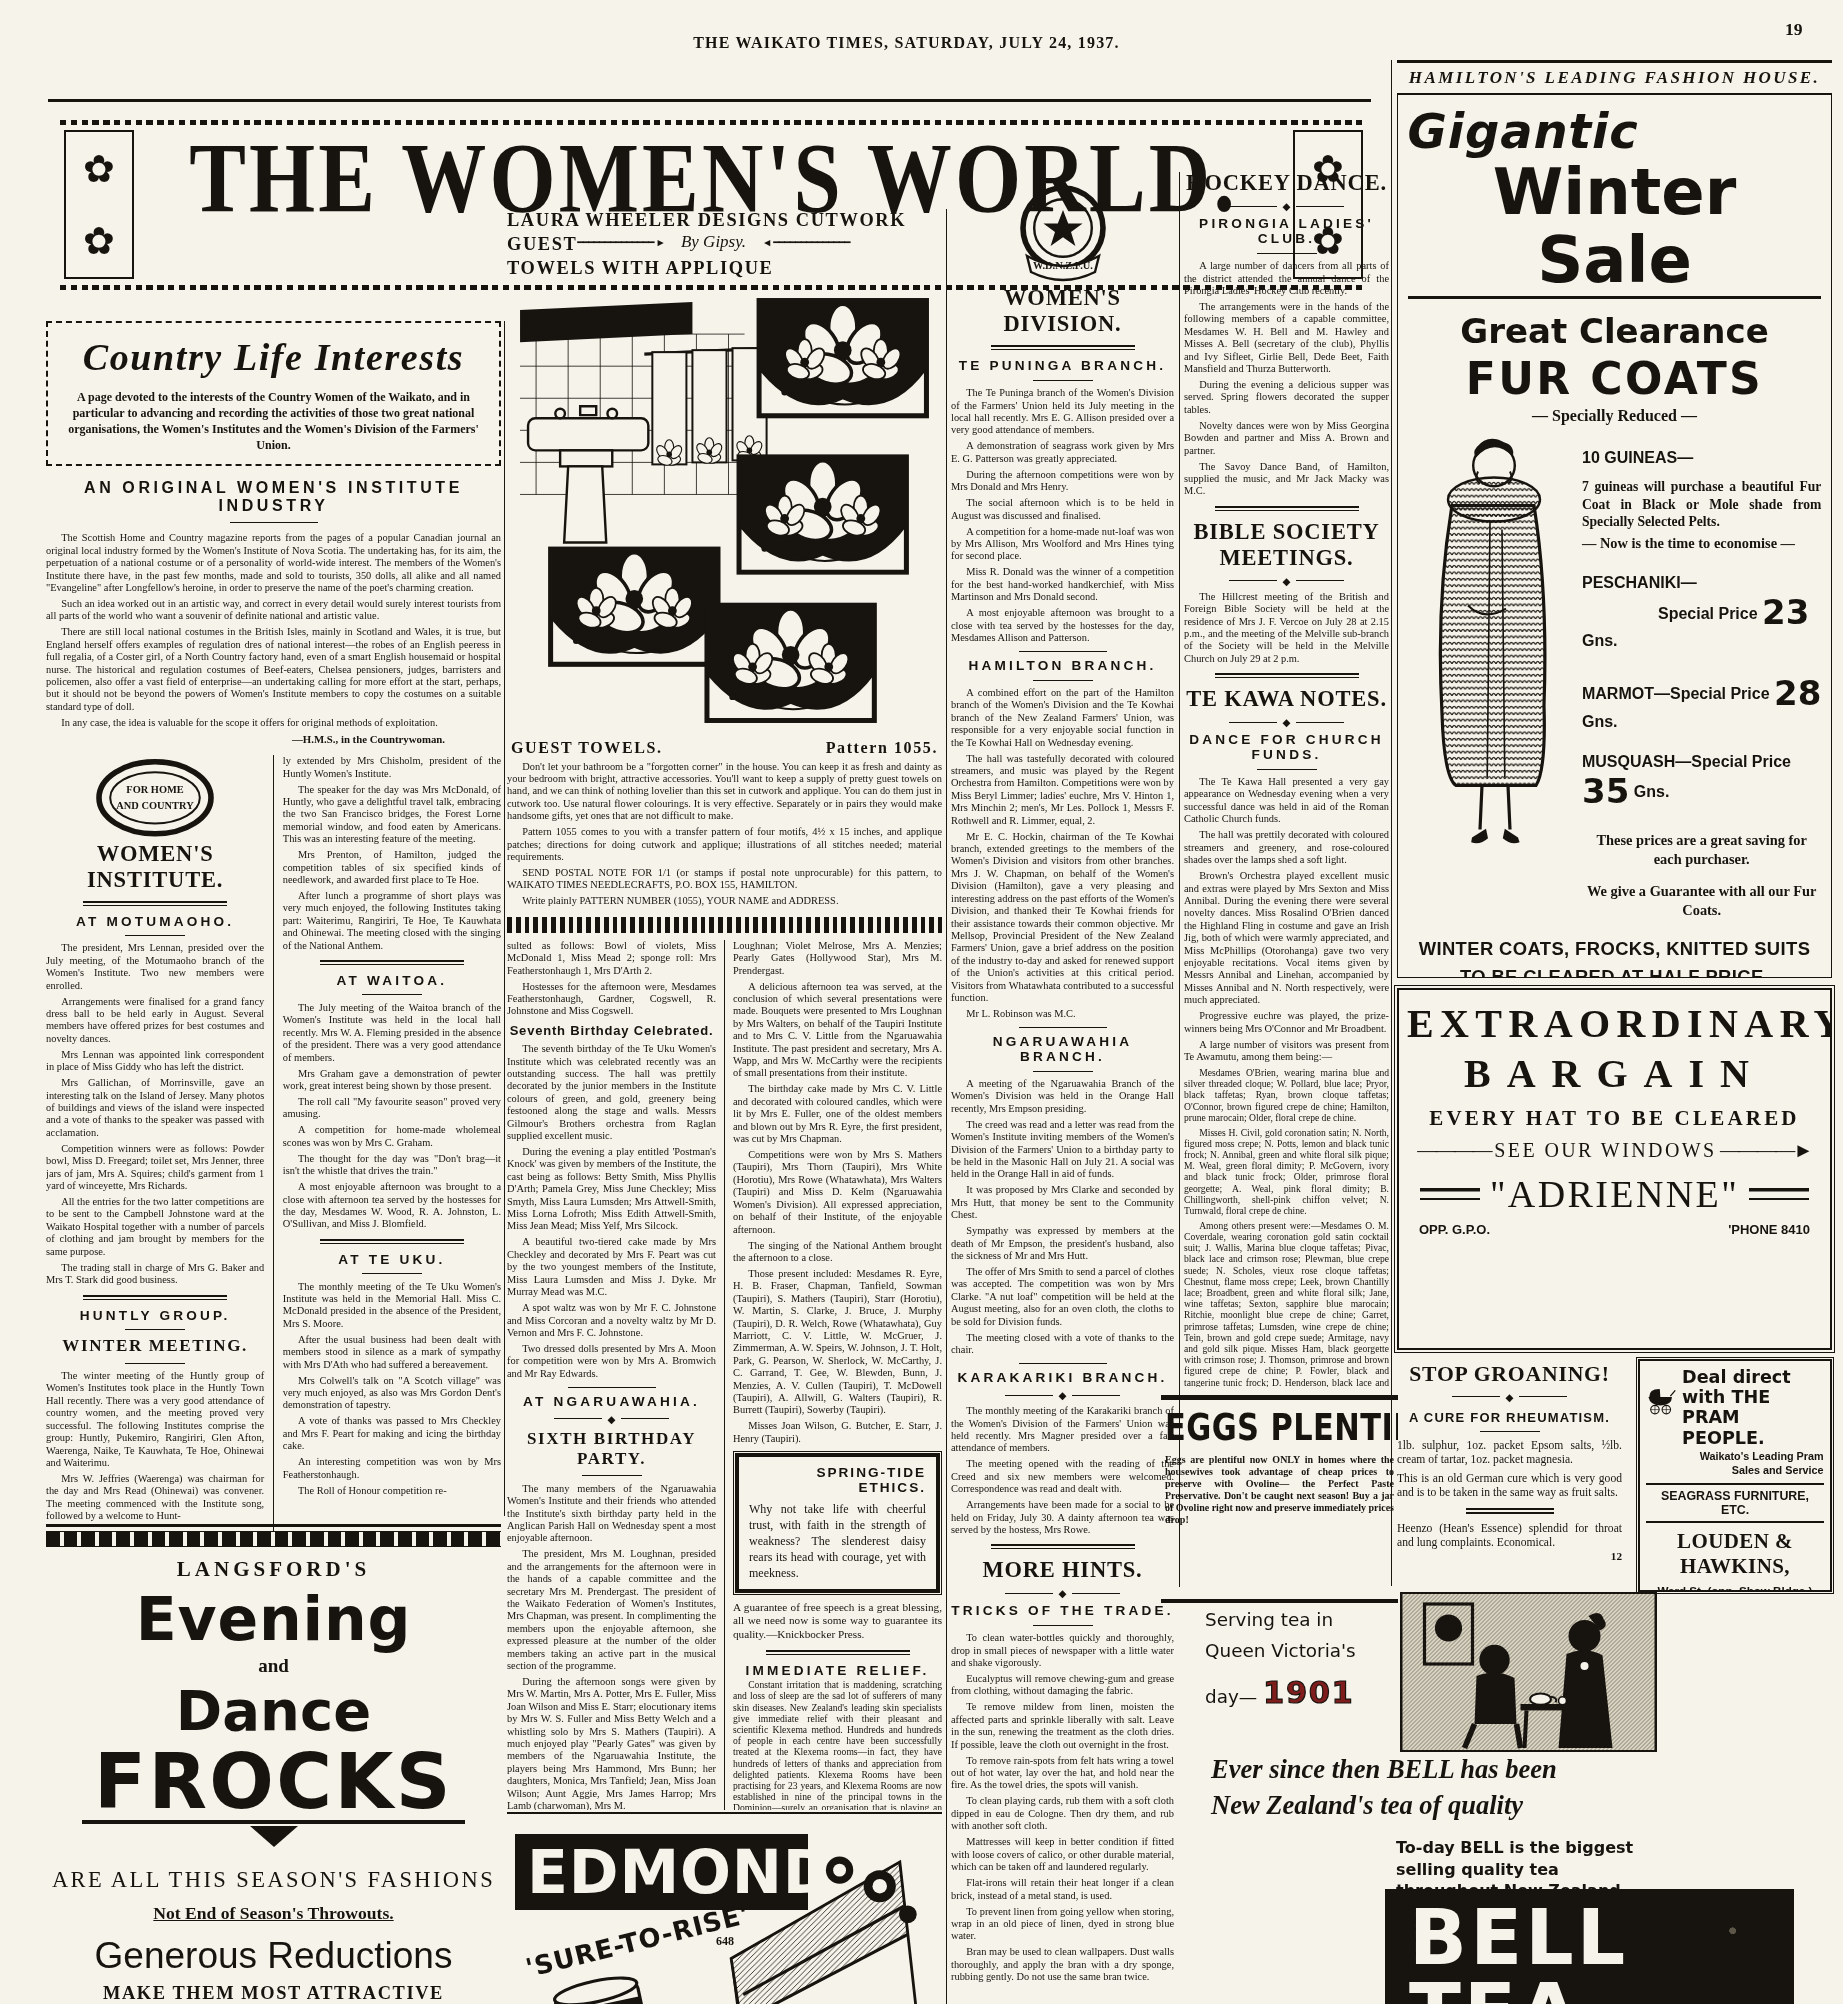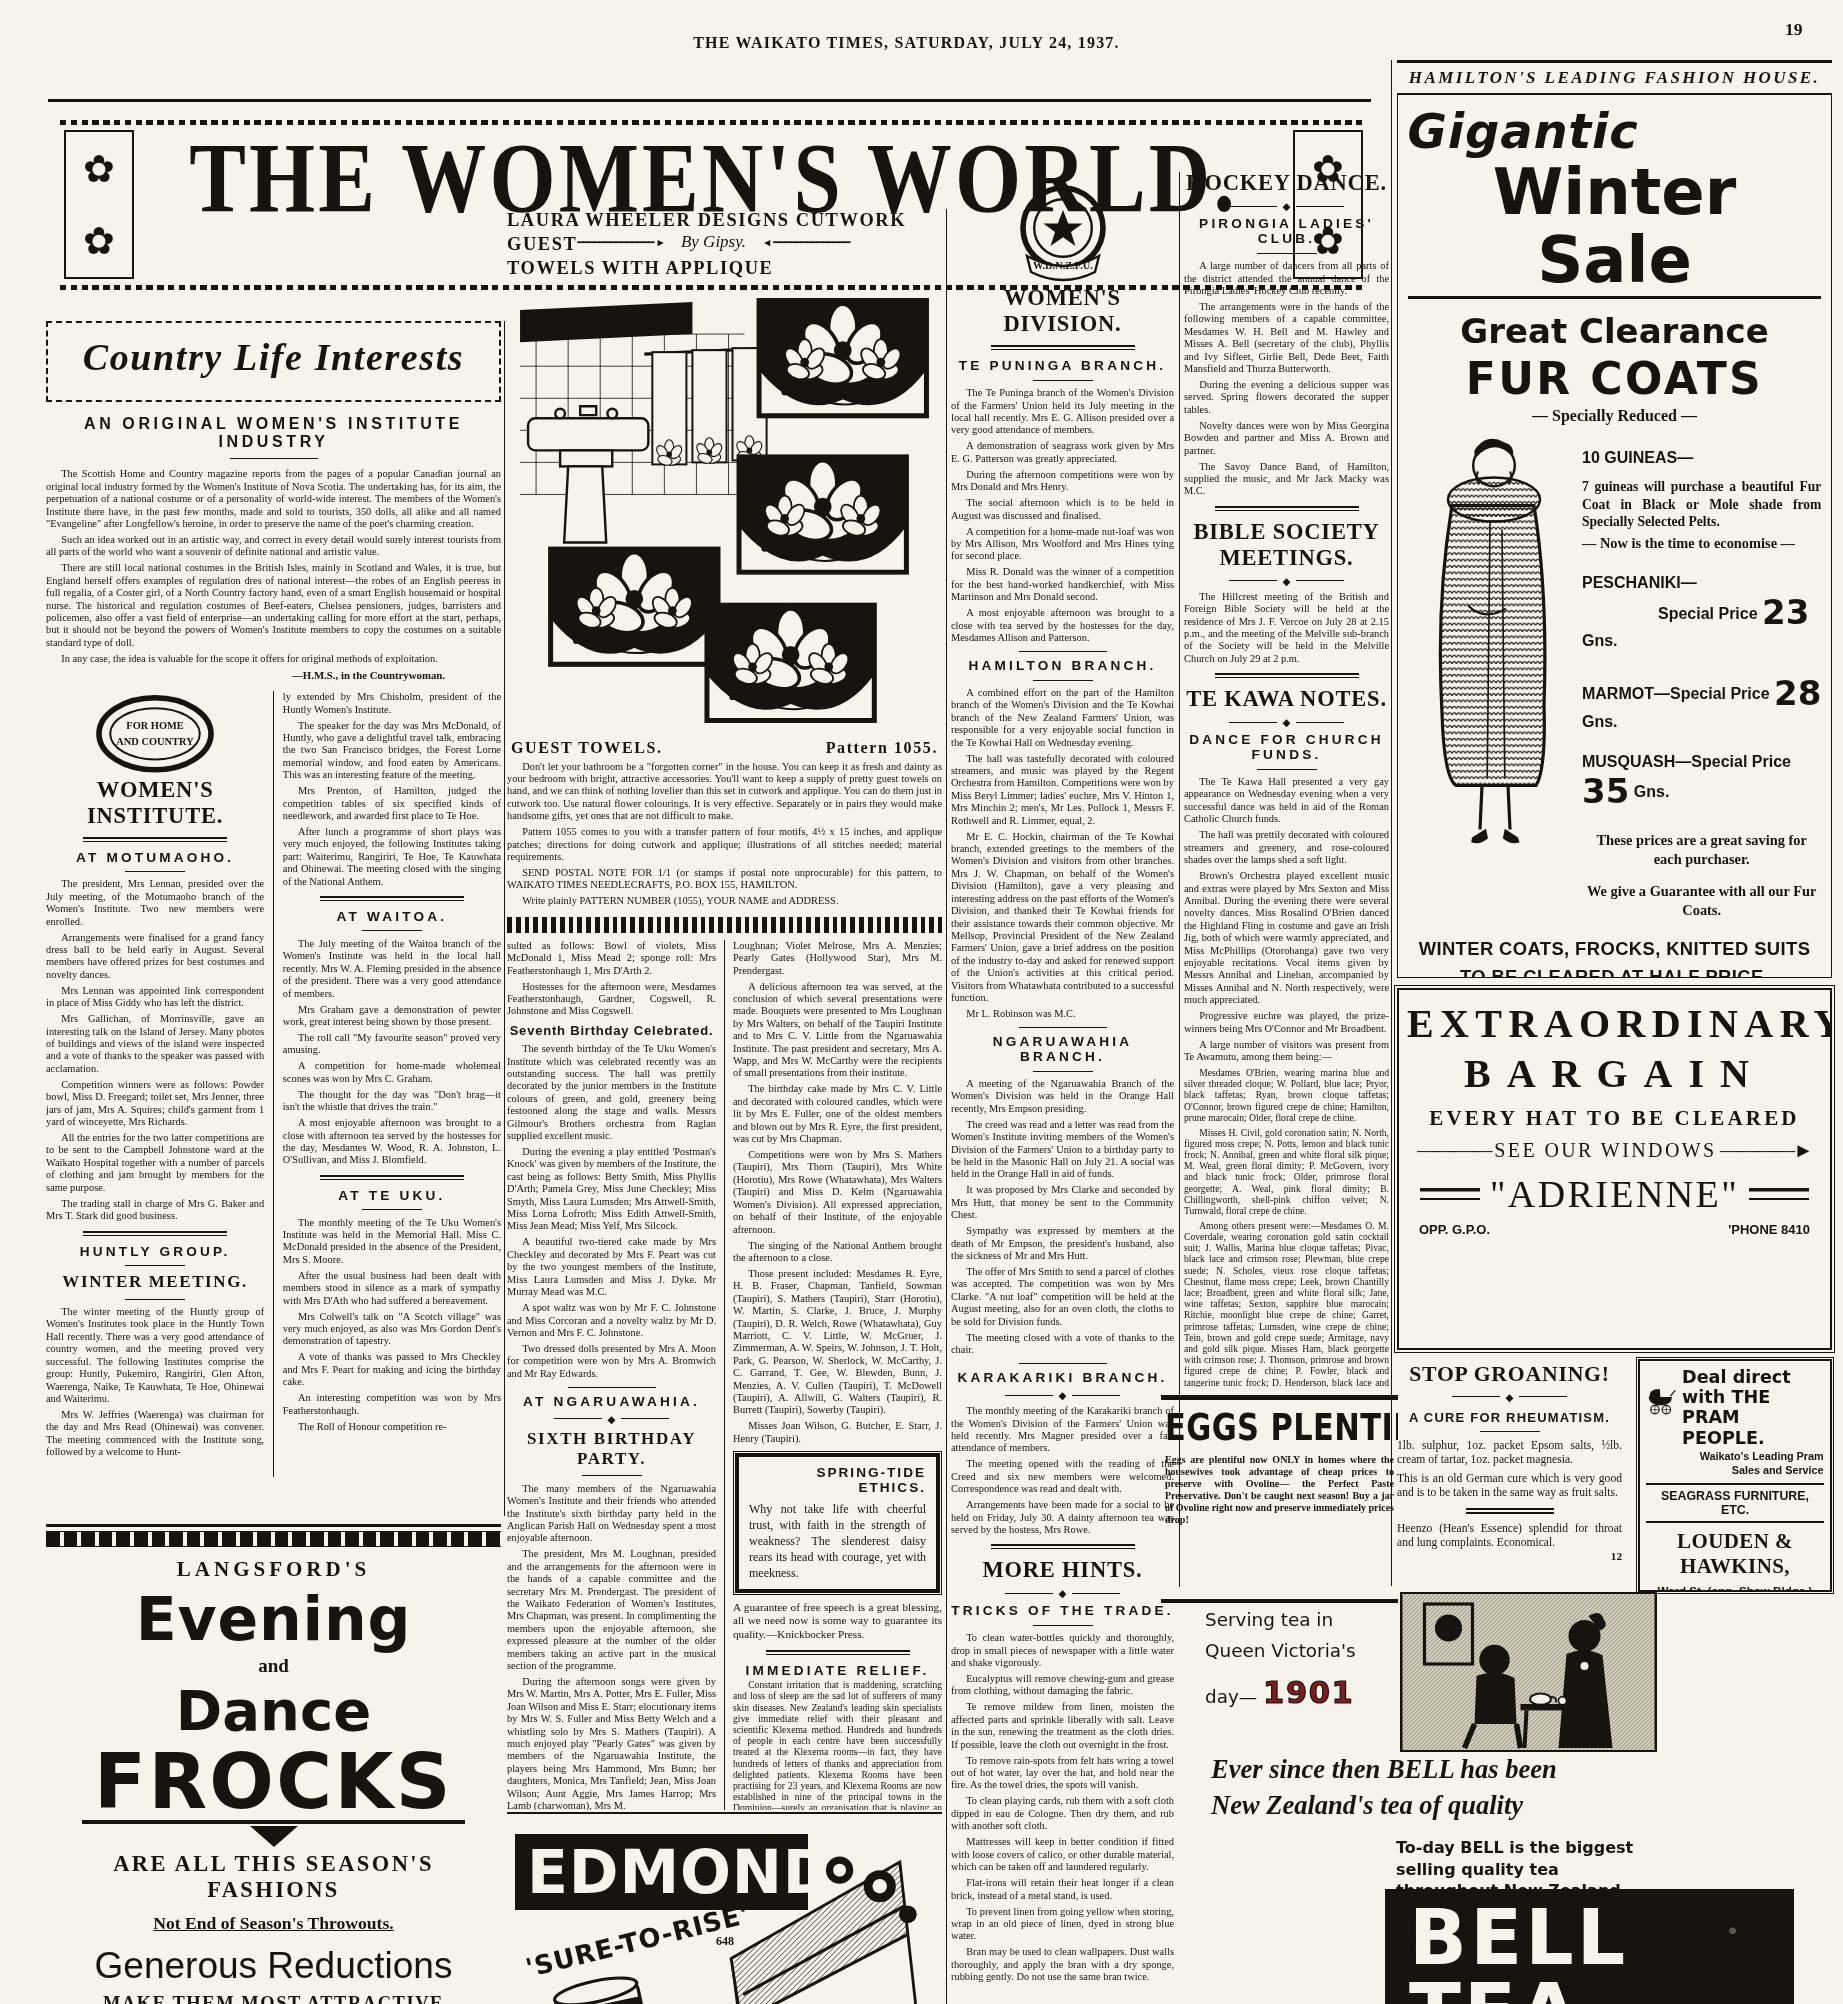--- a/index.html
+++ b/index.html
@@ -64,21 +64,21 @@
            border-top:1.6px solid #17140f;border-bottom:1.6px solid #17140f}
   .lg-top{font-size:21px;font-weight:bold;letter-spacing:4px;margin-top:10.4px}
   .lg-display{font-family:"DejaVu Sans","Liberation Sans",sans-serif;font-weight:bold}
   .lg-evening{font-size:60px;letter-spacing:0.8px;margin-top:2.4px}
   .lg-and{font-size:19px;font-weight:bold;margin:0.8px 0}
   .lg-dance{font-size:56px}
   .lg-frocks{font-size:76px;letter-spacing:2.4px;border-bottom:4px solid #17140f;display:inline-block;
              padding:0 12px;line-height:1.02}
   .lg-arrow{width:0;height:0;border-left:24px solid transparent;border-right:24px solid transparent;
             border-top:21px solid #17140f;margin:1.6px auto}
-  .lg-l1{font-size:22.5px;font-weight:bold;letter-spacing:2.4px;margin-top:4px}
+  .lg-l1{font-size:22.5px;font-weight:normal;letter-spacing:2.4px;margin-top:20px}
   .lg-l2{font-size:17.6px;font-weight:bold;margin-top:10.4px;text-decoration:underline}
   .lg-l3{font-family:"Liberation Sans","DejaVu Sans",sans-serif;font-size:37px;margin-top:10.4px}
   .lg-l4{font-size:18.4px;font-weight:bold;letter-spacing:1.6px;margin-top:6.4px}
 
   
   .col-mid{position:absolute;left:507px;top:209px;width:435px}
   .laura-head{font-size:18.4px;font-weight:bold;text-align:left;letter-spacing:1.6px;line-height:1.3}
   .towel-illus{display:block;margin:5.6px auto 2.4px}
   .gt-row{display:flex;justify-content:space-between;font-size:16px;font-weight:bold;
           letter-spacing:1.6px;padding:0 4px;margin:3.2px 0 4px}
@@ -232,20 +232,21 @@
   </div>
 
   <div class="vrule" style="left:504px;top:321px;height:1195px"></div>
   <div class="vrule" style="left:946px;top:209px;height:2025px"></div>
   <div class="vrule" style="left:1179px;top:172px;height:1415px"></div>
   <div class="vrule" style="left:1391px;top:60px;height:1526px"></div>
 
   <div class="col-left">
     <div class="country-box">
       <div class="country-title">Country Life Interests</div>
+      <div class="country-body">A page devoted to the interests of the Country Women of the Waikato, and in particular to advancing and recording the activities of those two great national organisations, the Women's Institutes and the Women's Division of the Farmers' Union.</div>
     </div>
 
     <div class="industry">
       <div class="industry-head">AN ORIGINAL WOMEN'S INSTITUTE INDUSTRY</div>
       <div class="rule w220"></div>
       <div class="art">
         <p>The Scottish Home and Country magazine reports from the pages of a popular Canadian journal an original local industry formed by the Women's Institute of Nova Scotia. The undertaking has, for its aim, the perpetuation of a national costume or of a personality of world-wide interest. The members of the Women's Institute there have, in the past few months, made and sold to tourists, 350 dolls, all alike and all named "Evangeline" after Longfellow's heroine, in order to preserve the name of the poet's charming creation.</p>
         <p>Such an idea worked out in an artistic way, and correct in every detail would surely interest tourists from all parts of the world who want a souvenir of definite national and artistic value.</p>
         <p>There are still local national costumes in the British Isles, mainly in Scotland and Wales, it is true, but England herself offers examples of regulation dres of national interest—the robes of an English peeress in full regalia, of a Coster girl, of a North Country factory hand, even of a smart English housemaid or hospital nurse. The historical and regulation costumes of Beef-eaters, Chelsea pensioners, judges, barristers and policemen, also offer a vast field of enterprise—an undertaking calling for more effort at the start, perhaps, but it should not be beyond the powers of Women's Institute members to copy the costumes on a suitable standard type of doll.</p>
         <p>In any case, the idea is valuable for the scope it offers for original methods of exploitation.</p>

